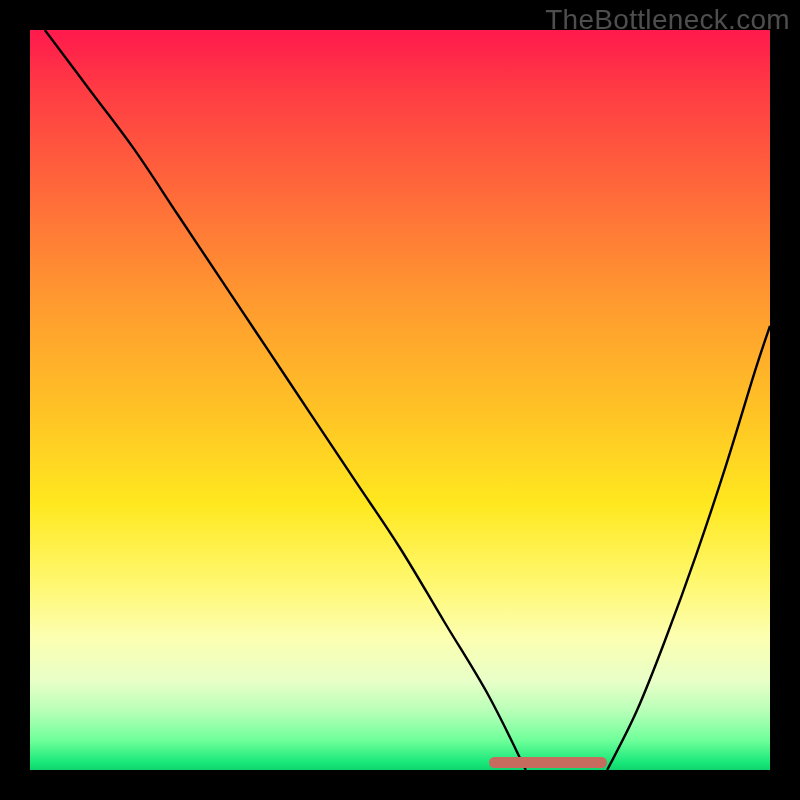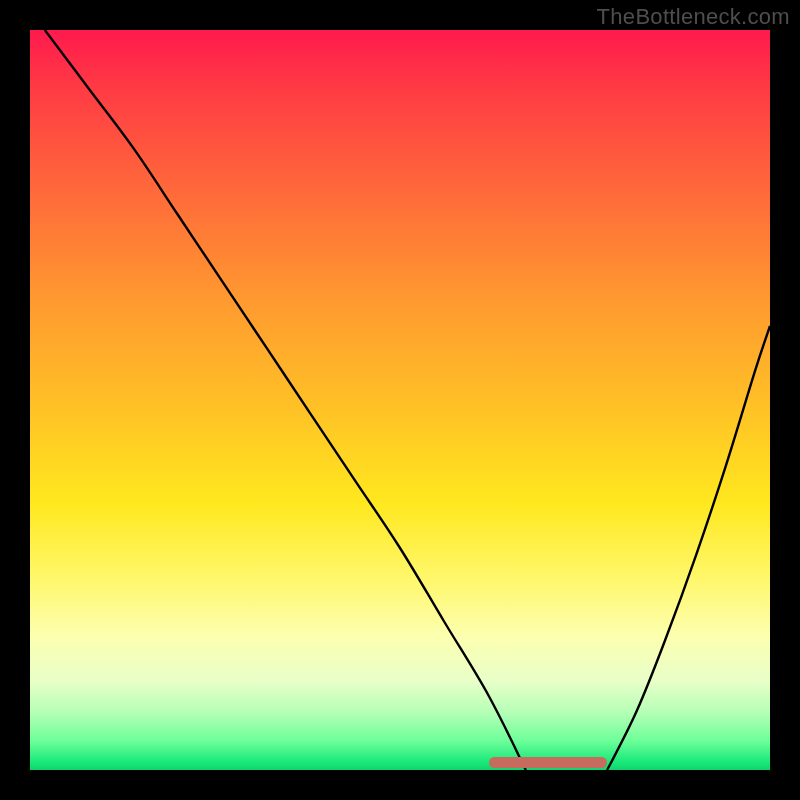--- a/index.html
+++ b/index.html
@@ -14,21 +14,21 @@
   .frame {
     position: relative;
     width: 800px;
     height: 800px;
     background: #000;
   }
   .watermark {
     position: absolute;
     top: 4px;
     right: 10px;
-    font-size: 22px;
+    font-size: 28px;
     color: #4e4e4e;
     font-weight: 500;
     letter-spacing: 0.3px;
     z-index: 20;
   }
   .plot-area {
     position: absolute;
     left: 30px;
     top: 30px;
     width: 740px;

